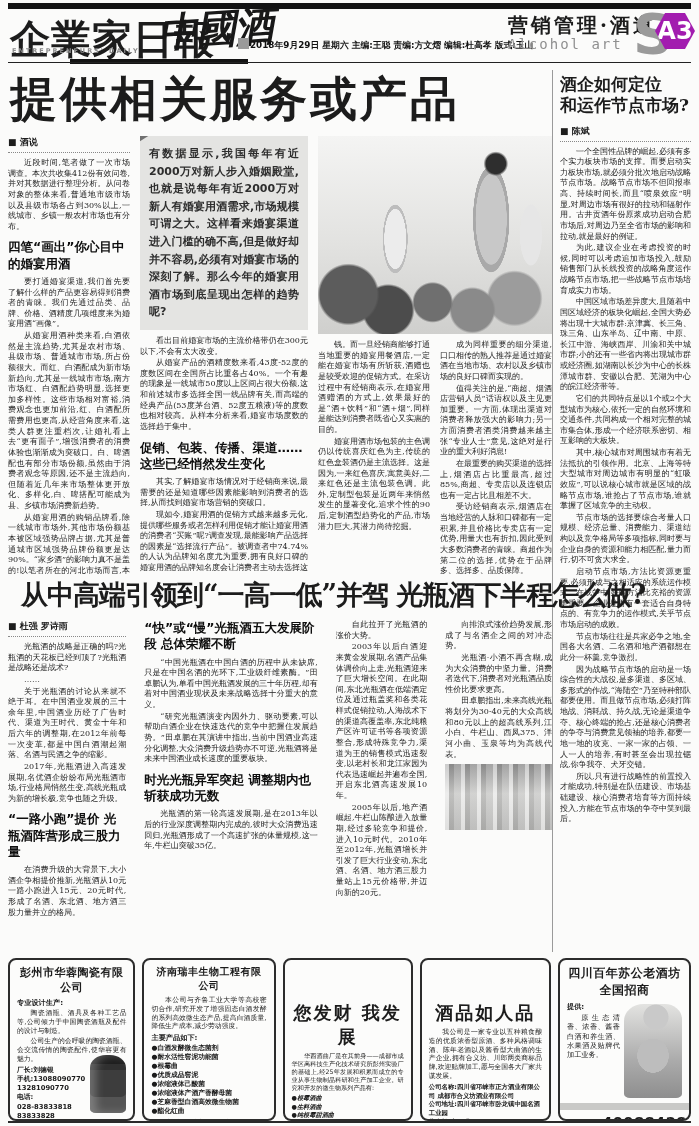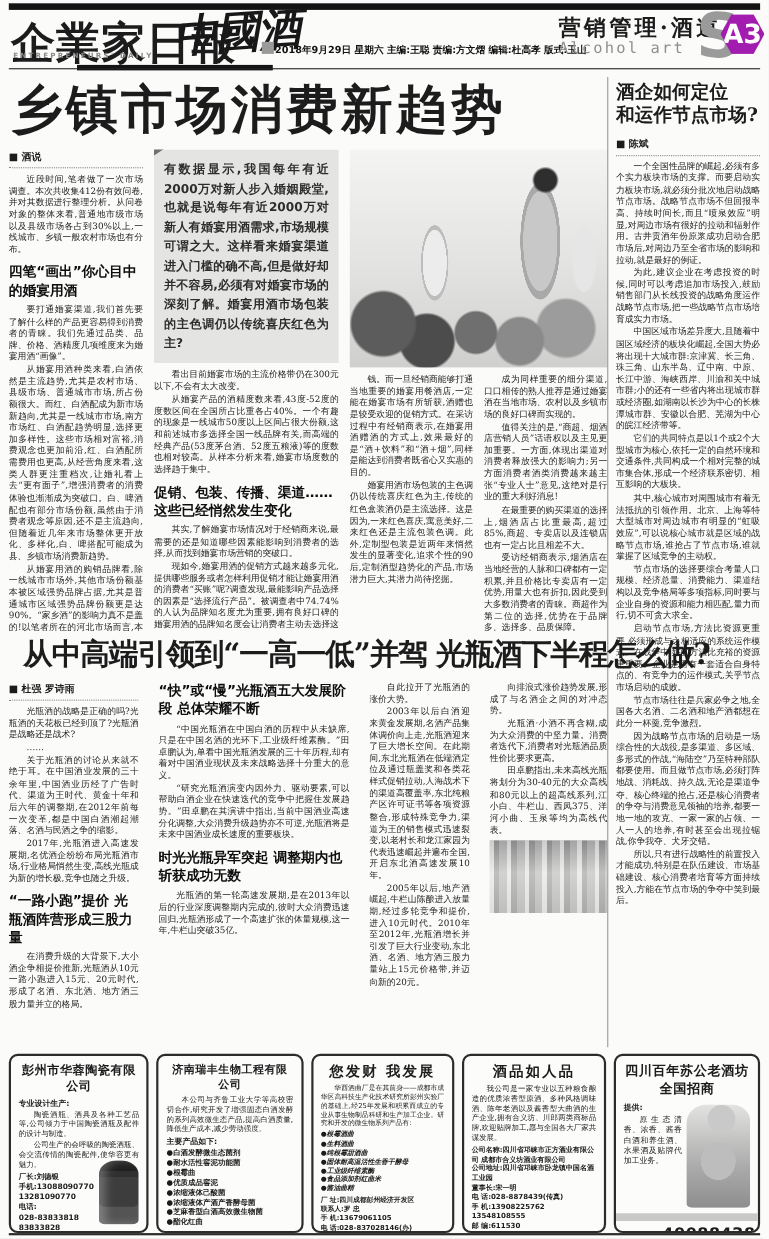--- a/index.html
+++ b/index.html
@@ -71,21 +71,21 @@
     border-radius:34% 30% 6px 6px/18% 16% 4px 4px;
     background:
      radial-gradient(circle at 55% 14%, #c9c9c9 0 14%, transparent 15%),
      radial-gradient(ellipse 45% 30% at 50% 55%, #bdbdbd 0 60%, transparent 61%),
      linear-gradient(180deg,#e3e3e1 0%,#ababab 60%,#8e8e8e 100%);}
   
   .ads{left:8px;top:958px;width:683px;height:163px;display:flex;gap:7px;}
   .ad{border:2px solid #2c2c2c;border-radius:8px;padding:5px 7px;overflow:hidden;position:relative;
       background:#fcfcfb;font-family:"DejaVu Sans",sans-serif;}
   .ad-title{font-size:11px;font-weight:900;text-align:center;margin:0 0 3px;letter-spacing:.5px;}
-  .ad-title.big{font-size:13px;letter-spacing:2px;}
+  .ad-title.big{font-size:18px;letter-spacing:2px;margin-top:36px;}
   .ad-p{font-size:6.8px;line-height:1.3;text-align:justify;text-indent:2em;margin:0 0 2px;color:#222;}
   .ad-label{font-size:7.2px;font-weight:bold;margin:1px 0;}
   .ad-list{font-size:6.8px;font-weight:bold;line-height:1.32;white-space:pre-line;margin:0 0 2px;}
   .ad-contact{font-size:6.8px;font-weight:bold;line-height:1.35;white-space:pre-line;}
   .hotline{font-size:8px;font-weight:bold;white-space:nowrap;}
   .hotline b{font-size:14.5px;letter-spacing:.5px;}
   .ad-band{height:7px;background:#c9c9c7;margin:3px -7px 4px;}
 </style>
 </head>
 <body>
@@ -98,34 +98,34 @@
   <div class="abs logo-script">中國酒</div>
   <div class="abs logo-seal"></div>
   <div class="abs logo-bar"></div>
   <div class="abs dateline sans">2018年9月29日 星期六  主编:王聪 责编:方文熠 编辑:杜高孝 版式:玉山</div>
   <div class="abs section-cn">营销管理·酒道</div>
   <div class="abs section-en mono">Alcohol art</div>
   <div class="abs badge-s sans">S</div>
   <div class="abs badge-hex sans">A3</div>
   <div class="abs rule"></div>
 
-  <h1 class="abs h-main" style="margin:0">乡镇市场消费新趋势</h1>
+  <h1 class="abs h-main" style="margin:0">提供相关服务或产品</h1>
 
   <div class="abs cols" style="left:8px;top:136px;width:544px;height:438px;gap:10px;">
     <div class="col" style="width:122px;height:438px;">
       <div class="byline">■ 酒说</div>
       <p class="p">近段时间,笔者做了一次市场调查。本次共收集412份有效问卷,并对其数据进行整理分析。从问卷对象的整体来看,普通地市级市场以及县级市场各占到30%以上,一线城市、乡镇一般农村市场也有分布。</p>
       <div class="sub">四笔“画出”你心目中的婚宴用酒</div>
       <p class="p">要打通婚宴渠道,我们首先要了解什么样的产品更容易得到消费者的青睐。我们先通过品类、品牌、价格、酒精度几项维度来为婚宴用酒“画像”。</p>
       <p class="p">从婚宴用酒种类来看,白酒依然是主流趋势,尤其是农村市场、县级市场、普通城市市场,所占份额很大。而红、白酒配成为新市场新趋向,尤其是一线城市市场,南方市场红、白酒配趋势明显,选择更加多样性。这些市场相对富裕,消费观念也更加前沿,红、白酒配所需费用也更高,从经营角度来看,这类人群更注重档次,让婚礼看上去“更有面子”,增强消费者的消费体验也渐渐成为突破口。白、啤酒配也有部分市场份额,虽然由于消费者观念等原因,还不是主流趋向,但随着近几年来市场整体更开放化、多样化,白、啤搭配可能成为县、乡镇市场消费新趋势。</p>
       <p class="p">从婚宴用酒的购销品牌看,除一线城市市场外,其他市场份额基本被区域强势品牌占据,尤其是普通城市区域强势品牌份额更是达90%。“家乡酒”的影响力真不是盖的!以笔者所在的河北市场而言,本地强势品牌十八酒坊对是婚宴的第一品牌。相对来说,运营商开发品牌发展受限,但是在县乡发展势头较好。另一值得注意的是在一线城市市场全国一线品牌市场占有率非常高,整体达67%,这和整体消费水平以及消费观念相关。</p>
 
     </div>
     <div class="col" style="width:168px;height:438px;">
-      <div class="leadbox">有数据显示,我国每年有近2000万对新人步入婚姻殿堂,也就是说每年有近2000万对新人有婚宴用酒需求,市场规模可谓之大。这样看来婚宴渠道进入门槛的确不高,但是做好却并不容易,必须有对婚宴市场的深刻了解。婚宴用酒市场包装的主色调仍以传统喜庆红色为主?</div>
+      <div class="leadbox">有数据显示,我国每年有近2000万对新人步入婚姻殿堂,也就是说每年有近2000万对新人有婚宴用酒需求,市场规模可谓之大。这样看来婚宴渠道进入门槛的确不高,但是做好却并不容易,必须有对婚宴市场的深刻了解。那么今年的婚宴用酒市场到底呈现出怎样的趋势呢?</div>
       <p class="p">看出目前婚宴市场的主流价格带仍在300元以下,不会有太大改变。</p>
       <p class="p">从婚宴产品的酒精度数来看,43度-52度的度数区间在全国所占比重各占40%。一个有趣的现象是一线城市50度以上区间占很大份额,这和前述城市多选择全国一线品牌有关,而高端的经典产品(53度茅台酒、52度五粮液)等的度数也相对较高。从样本分析来看,婚宴市场度数的选择趋于集中。</p>
       <div class="sub">促销、包装、传播、渠道……这些已经悄然发生变化</div>
       <p class="p">其实,了解婚宴市场情况对于经销商来说,最需要的还是知道哪些因素能影响到消费者的选择,从而找到婚宴市场营销的突破口。</p>
       <p class="p">现如今,婚宴用酒的促销方式越来越多元化,提供哪些服务或者怎样利用促销才能让婚宴用酒的消费者“买账”呢?调查发现,最能影响产品选择的因素是“选择流行产品”。被调查者中74.74%的人认为品牌知名度尤为重要,拥有良好口碑的婚宴用酒的品牌知名度会让消费者主动去选择这款产品。另外,“订餐送酒”、“买赠”以及“提供相关服务或产品”成为重要的促销方式。</p>
 
     </div>
     <div class="col" style="width:112px;height:438px;">
       <div class="spacer"></div>
       <p class="p">钱。而一旦经销商能够打通当地重要的婚宴用餐酒店,一定能在婚宴市场有所斩获,酒赠也是较受欢迎的促销方式。在采访过程中有经销商表示,在婚宴用酒赠酒的方式上,效果最好的是“酒+饮料”和“酒+烟”,同样是能达到消费者既省心又实惠的目的。</p>

